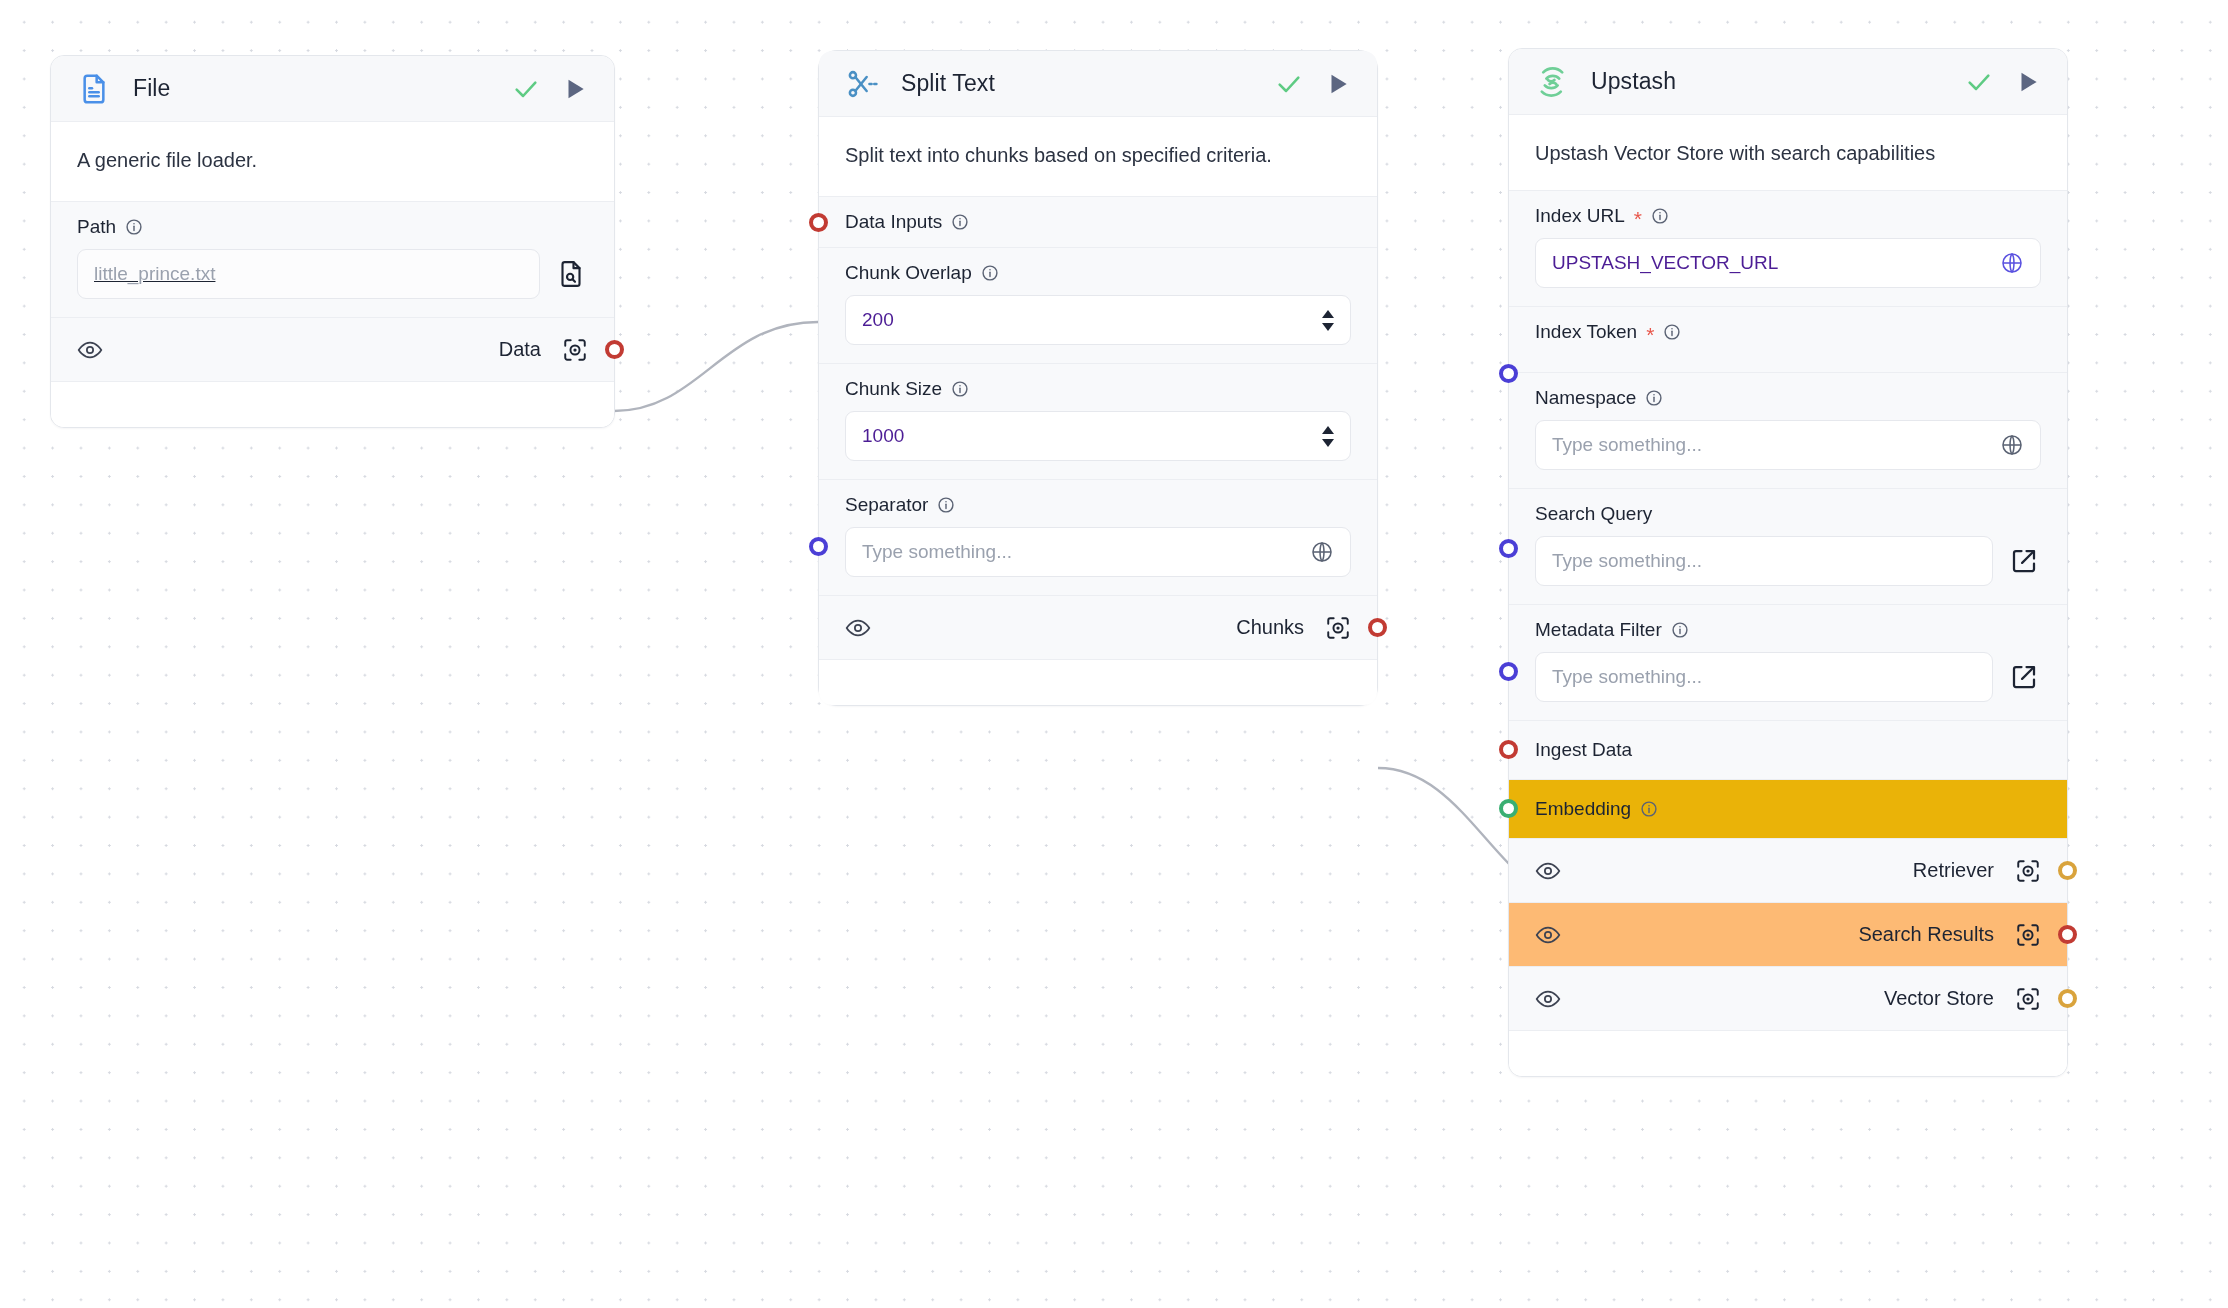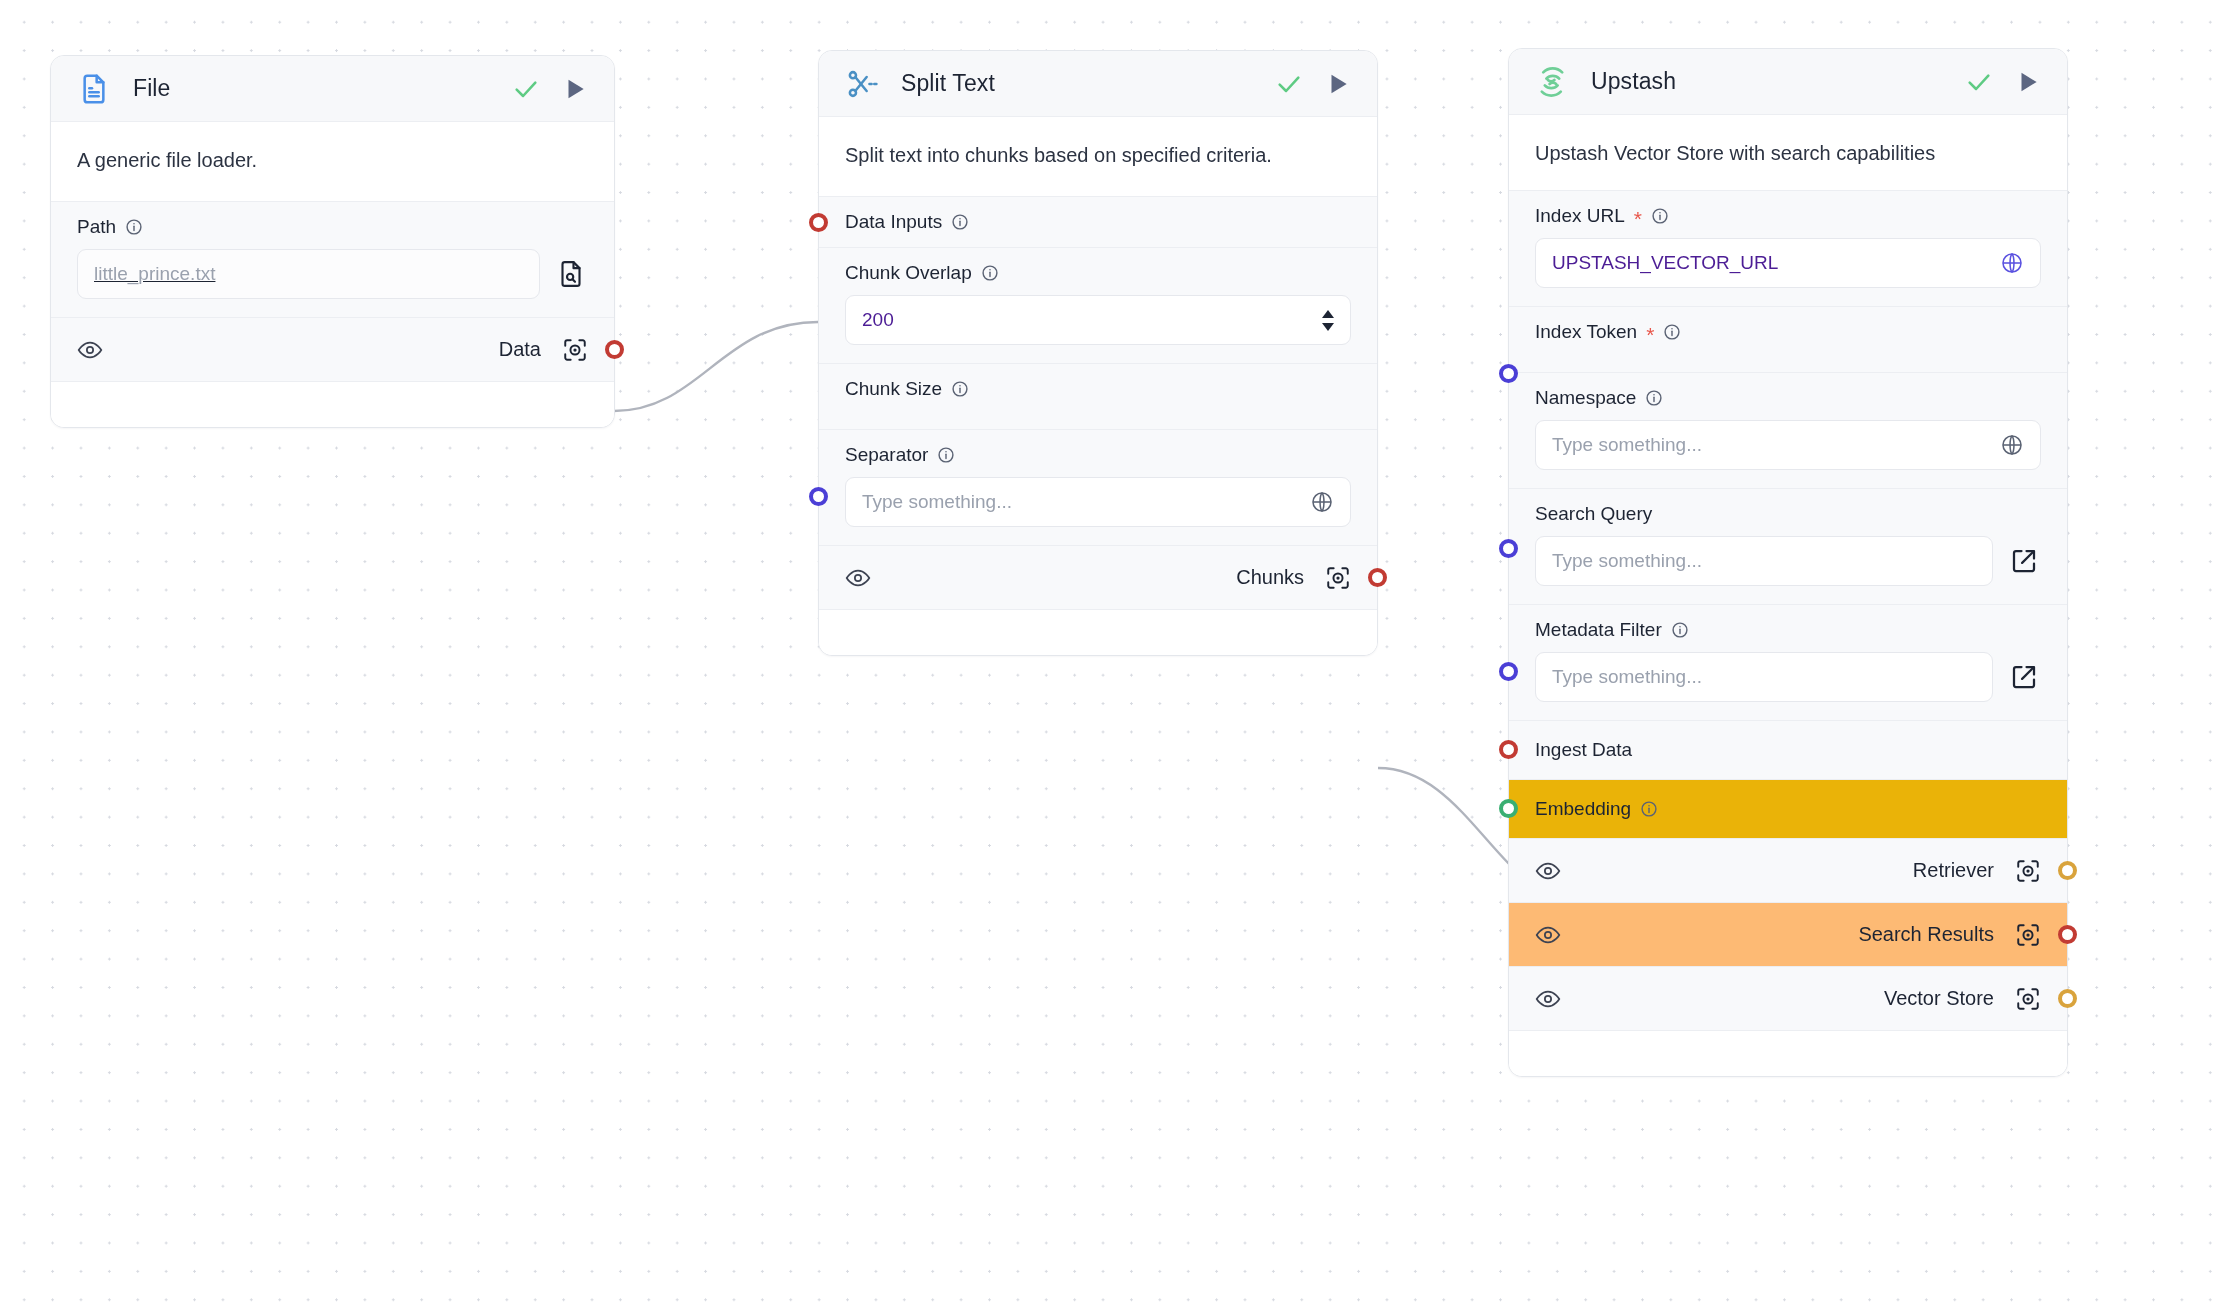--- a/index.html
+++ b/index.html
@@ -278,21 +278,21 @@
           <circle cx="12" cy="12" r="4.2"></circle>
             <circle cx="12" cy="12" r="1.5" fill="#1d2433" stroke="none"></circle>
         </svg>
       </span>
       <span class="port red right" style="top:22px;"></span>
     </div>
 
     <div class="node-foot tall"></div>
   </div>
 
-  <div class="node" style="left:818px; top:50px; width:560px;">
+  <div class="node" style="left:818px; top:50px; width:560px;border-radius:19px;">
     <div class="node-header">
       <span class="n-icon">
         <svg width="32" height="32" viewBox="0 0 24 24" fill="none" stroke="#4a90c4" stroke-width="1.9" stroke-linecap="round" stroke-linejoin="round">
           <circle cx="5.2" cy="5.4" r="2.3"></circle>
             <circle cx="5.2" cy="18.6" r="2.3"></circle>
           <path d="M7.1 6.9 L15.5 17.2"></path>
             <path d="M7.1 17.1 L15.5 6.8"></path>
           <path d="M17.6 12h1.6"></path>
             <path d="M21.2 12h1.6"></path>
         </svg>
@@ -353,20 +353,29 @@
     <div class="row">
       <div class="row-label">
         <span>Chunk Size</span>
         <span style="display:flex;">
           <svg width="18" height="18" viewBox="0 0 24 24" fill="none" stroke="#5b6374" stroke-width="1.9">
             <circle cx="12" cy="12" r="9.2"></circle>
               <path d="M12 11v5.6" stroke-linecap="round"></path>
             <circle cx="12" cy="7.6" r="1.05" fill="#5b6374" stroke="none"></circle>
           </svg>
         </span>
+      </div>
+      <div class="field">
+        <div class="input">
+          <span class="val">1000</span>
+          <span class="spin">
+            <i class="up"></i>
+              <i class="dn"></i>
+          </span>
+        </div>
       </div>
     </div>
 
     <div class="row">
       <div class="row-label">
         <span>Separator</span>
         <span style="display:flex;">
           <svg width="18" height="18" viewBox="0 0 24 24" fill="none" stroke="#5b6374" stroke-width="1.9">
             <circle cx="12" cy="12" r="9.2"></circle>
               <path d="M12 11v5.6" stroke-linecap="round"></path>

